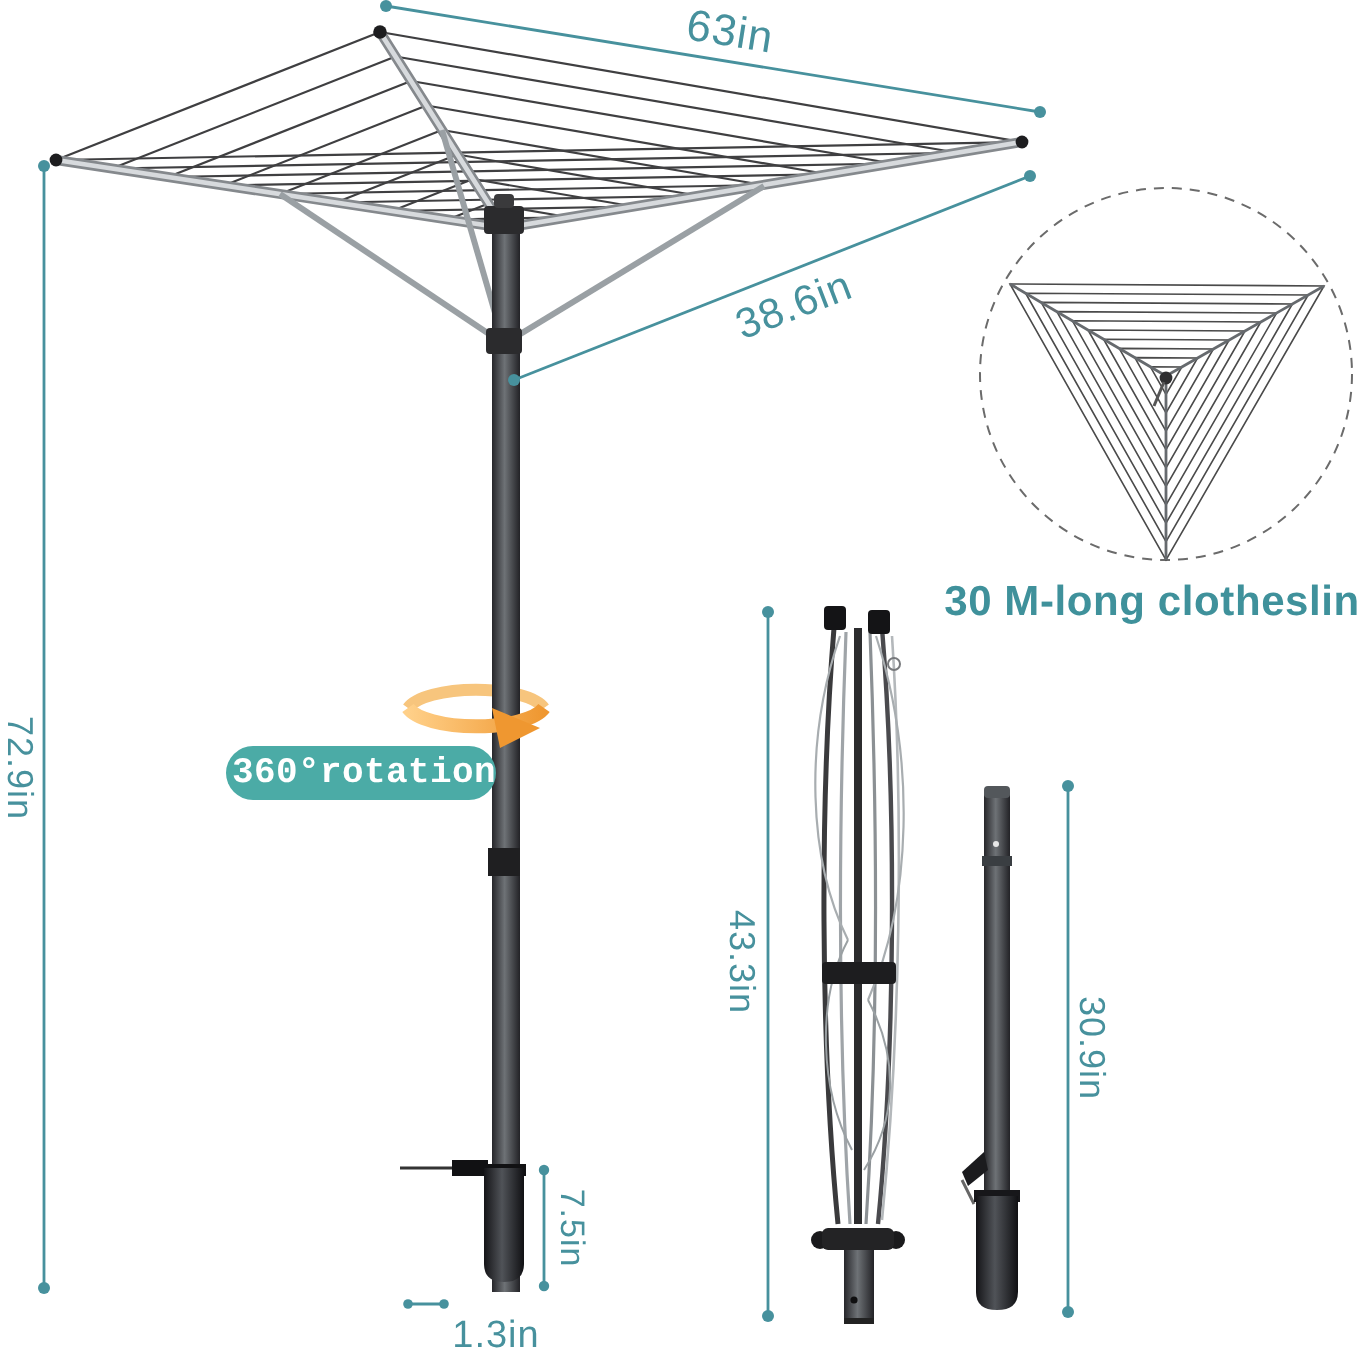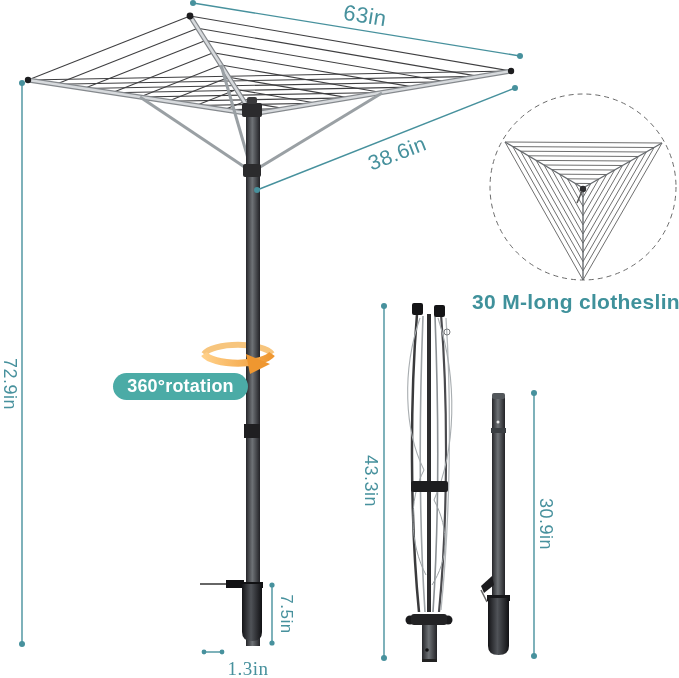--- a/index.html
+++ b/index.html
@@ -8,36 +8,36 @@
     font-family:"Liberation Sans","DejaVu Sans",sans-serif;
   }
   #art{position:absolute;left:0;top:0;}
   .lbl{
     position:absolute;color:var(--dimension,#47919d);white-space:nowrap;
     letter-spacing:.5px;line-height:1;
   }
   .h{transform:translate(-50%,-50%);}
   .v{writing-mode:vertical-rl;transform:translate(-50%,-50%);}
   .fs22{font-size:22px;} .fs21{font-size:21px;} .fs18{font-size:18px;}
-  .fs17{font-size:17px;} .fs19{font-size:19px;font-family:Liberation Serif, serif;}
+  .fs17{font-size:17px;} .fs19{font-size:19px;}
   #lbl-63{left:365px;top:16px;transform:translate(-50%,-50%) rotate(9deg);}
   #lbl-386{left:397px;top:153px;transform:translate(-50%,-50%) rotate(-21deg);}
   #lbl-729{left:10px;top:384px;}
   #lbl-433{left:371px;top:481px;}
   #lbl-309{left:546px;top:524px;}
   #lbl-75{left:286px;top:614px;}
   #lbl-13{left:248px;top:668px;}
   #caption-clothesline{
     left:582px;top:301px;font-weight:600;color:var(--caption,#3f919b);letter-spacing:.3px;
   }
   #badge-rotation{
     position:absolute;left:113px;top:373px;width:135px;height:27px;
     background:var(--badge_bg,#4BABA6);border-radius:14px;
-    display:flex;align-items:center;justify-content:center;
-    color:var(--badge_text,#ffffff);font-size:18px;font-weight:bold;letter-spacing:.2px;
+    display:flex;align-items:center;justify-content:flex-end;
+    color:var(--badge_text,#ffffff);font-size:18px;font-weight:bold;letter-spacing:.2px;font-family:Liberation Mono, monospace;
   }
   .dim-stroke{stroke:var(--dimension,#47919d);stroke-width:1.4;fill:none;}
   .dim-dot{fill:var(--dimension,#47919d);}
 </style>
 </head>
 <body>
 
 <div id="stage">
 
   <svg id="art" width="679" height="678" viewBox="0 0 679 678">

